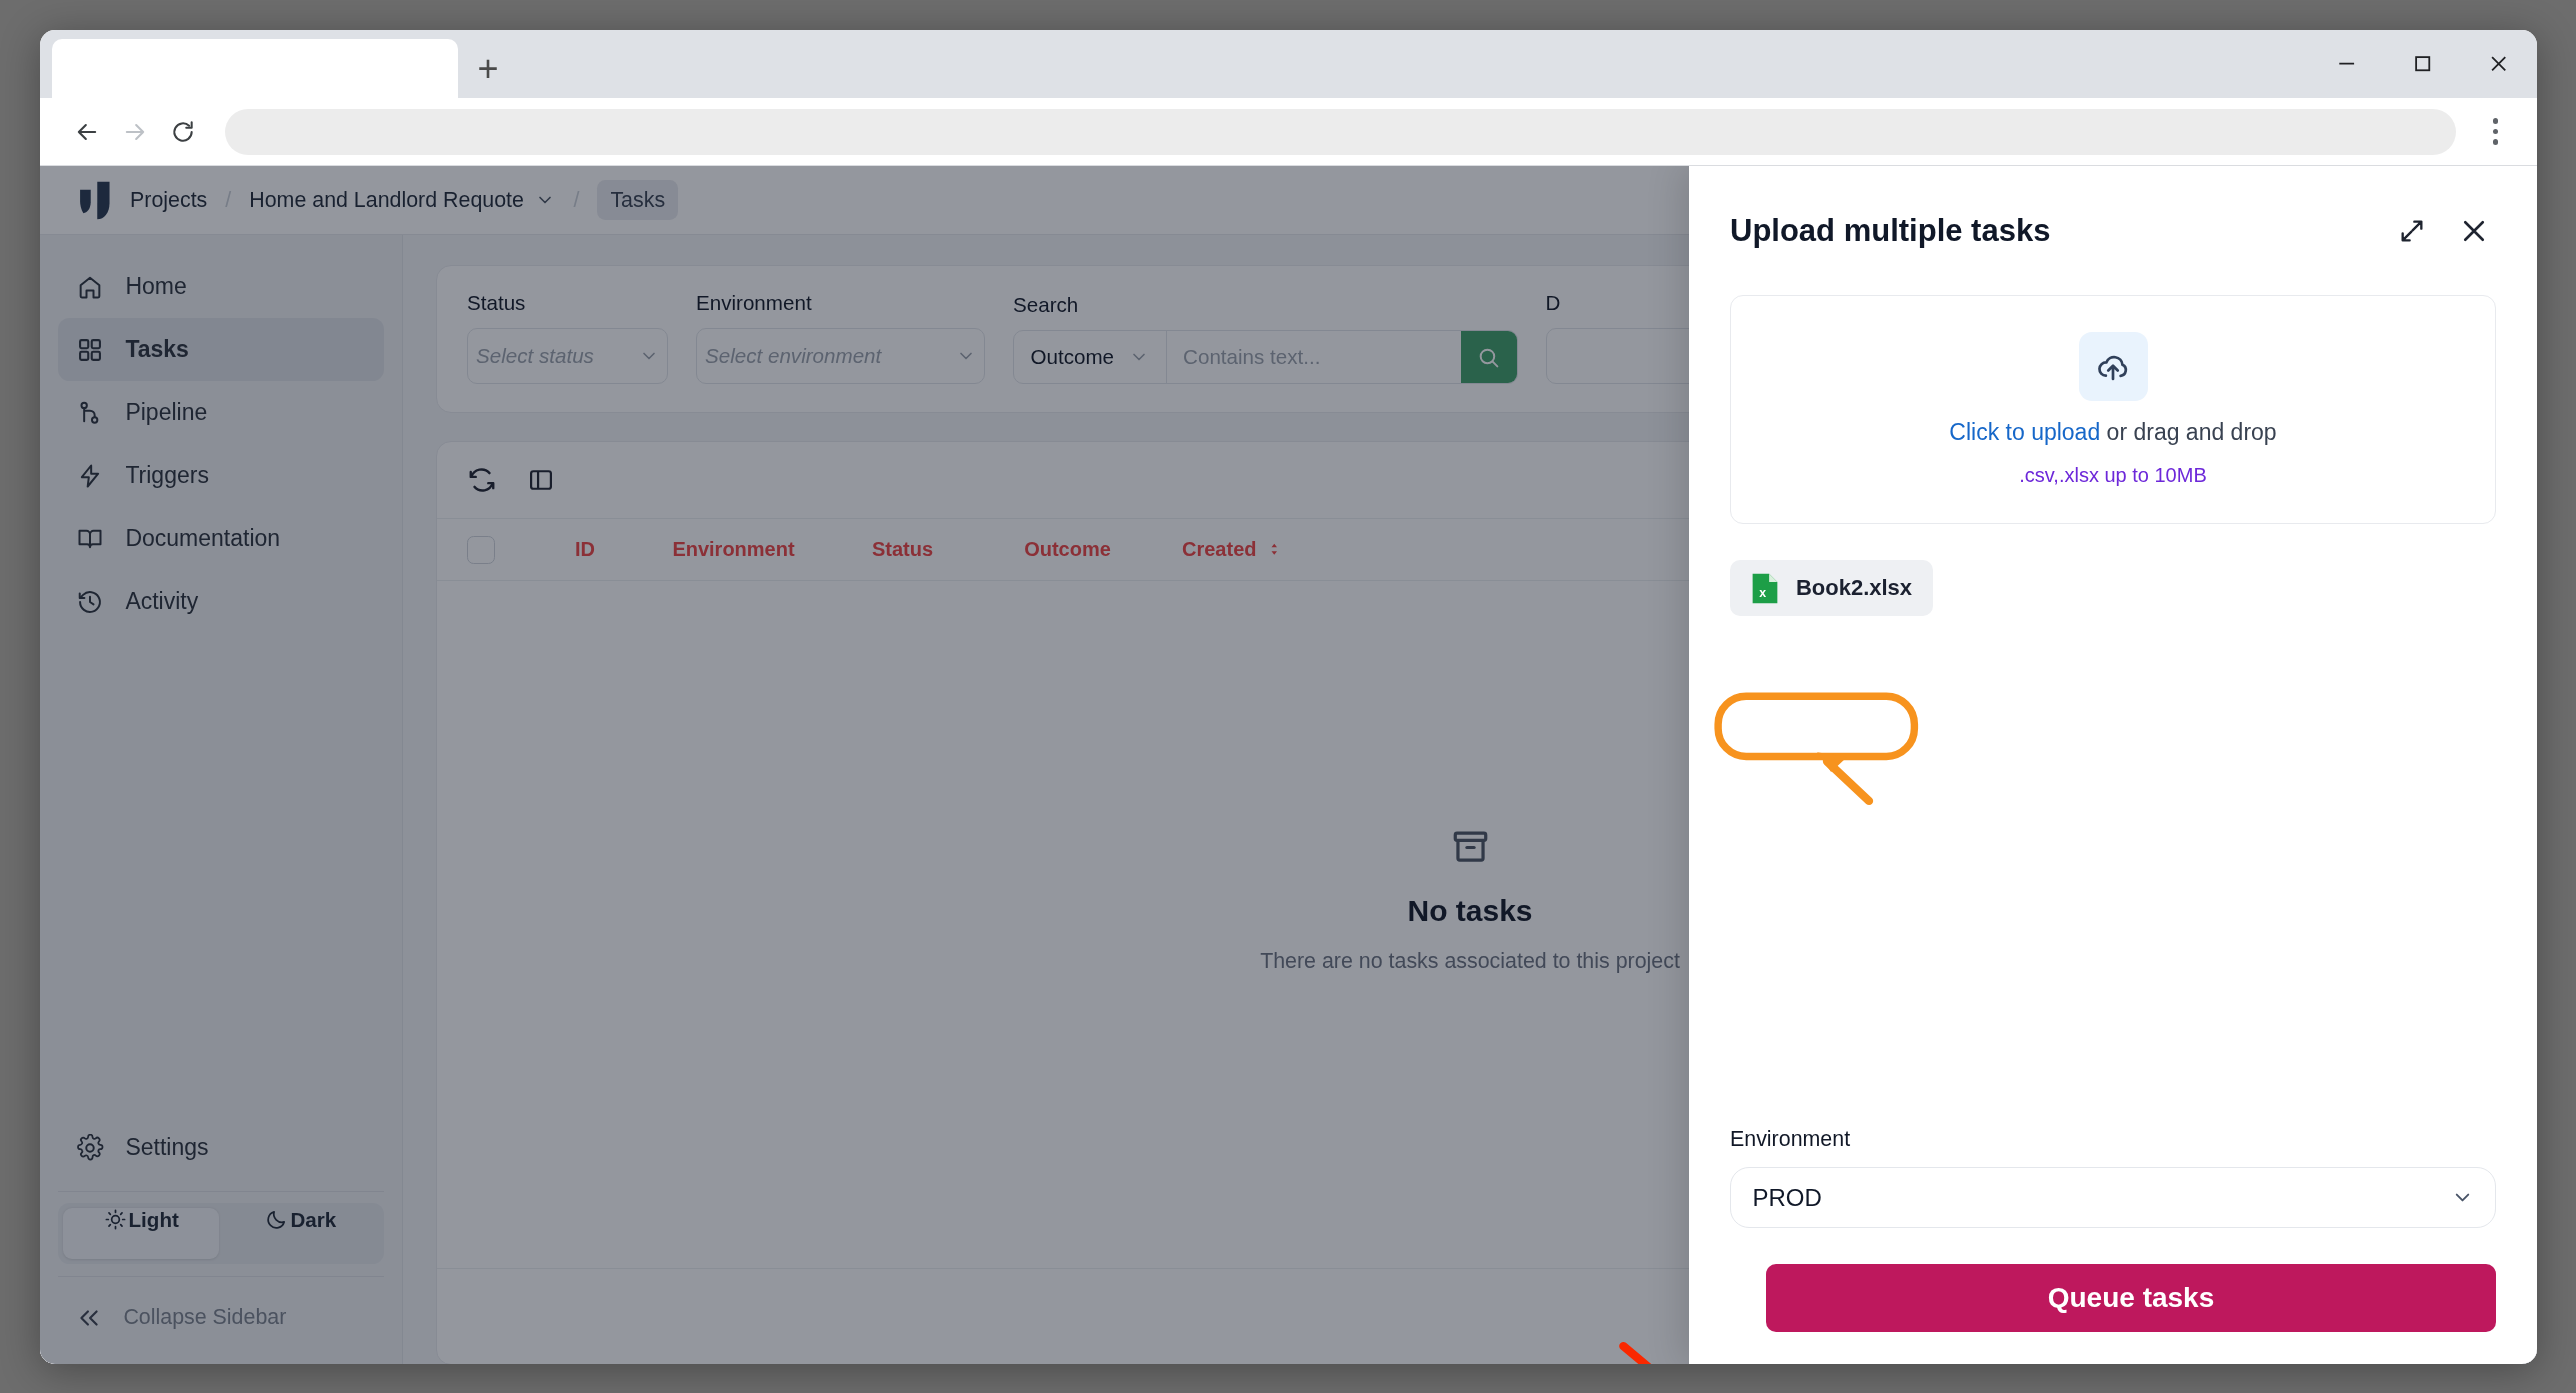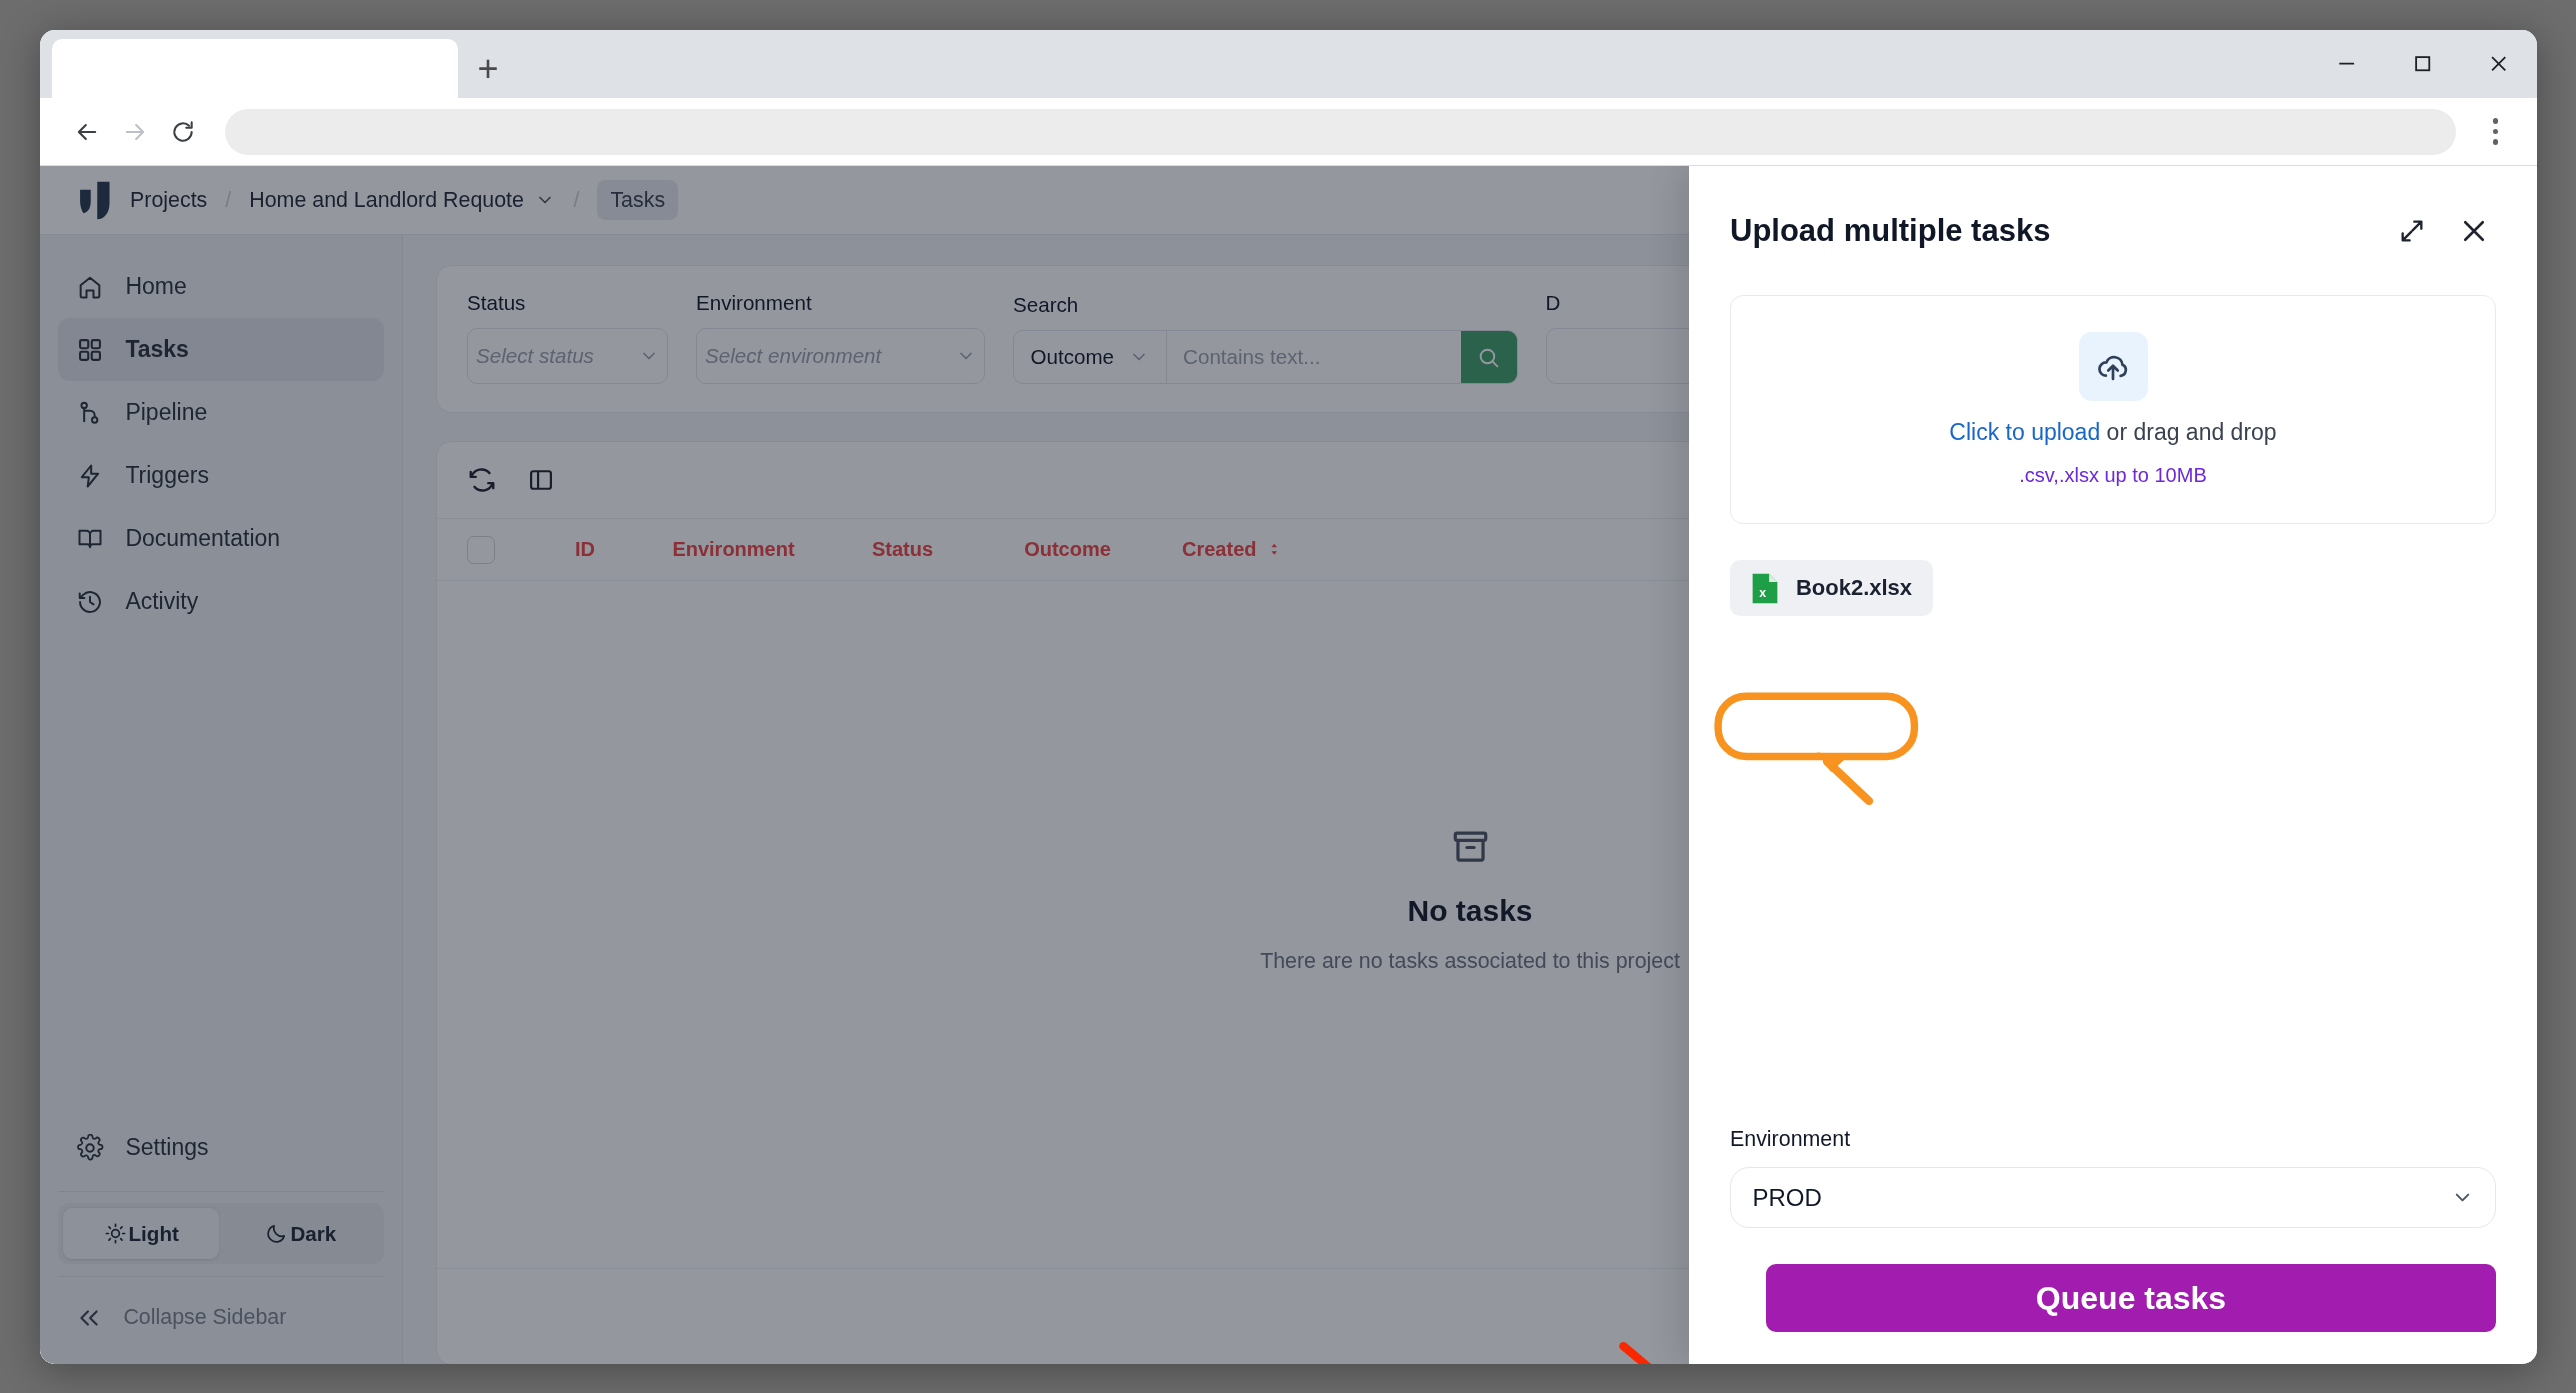--- a/index.html
+++ b/index.html
@@ -163,21 +163,21 @@
     background: #e4e7eb;
     border-radius: 11.5px;
     padding: 5px;
     gap: 3.3px;
     margin: 5px 0 3.3px 0;
   }
   .theme-btn {
     flex: 1;
     height: 51px;
     border-radius: 9px;
-    display: flex; align-items: center; justify-content: center;
+    display: flex; justify-content: center;
     gap: 2px;
     font-size: 20.6px;
     color: #1f2937;
     font-weight: 600;
   }
   .theme-btn.on { background: #f2f4f7; box-shadow: 0 0.8px 2.5px rgba(0,0,0,.10); }
   .theme-btn svg { display: block; }
 
   #collapse-row {
     display: flex; align-items: center; gap: 21.4px;
@@ -363,25 +363,25 @@
     height: 61px;
     border: 0.8px solid #e4e7ec;
     border-radius: 19px;
     display: flex; align-items: center; justify-content: space-between;
     padding: 0 21.4px;
     font-size: 24px; color: #101828;
   }
   #queue-btn {
     margin-top: 36px;
     height: 68px;
-    background: #a21caf;
+    background: #be185d;
     border-radius: 10px;
     display: flex; align-items: center; justify-content: center;
     color: #ffffff;
-    font-size: 32px; font-weight: 700;
+    font-size: 28px; font-weight: 700;
     margin-bottom: 33px;
     position: relative;
     margin-left: 36px;
   }
 
   
   #anno-layer {
     position: absolute; inset: 0;
     z-index: 90;
     pointer-events: none;

